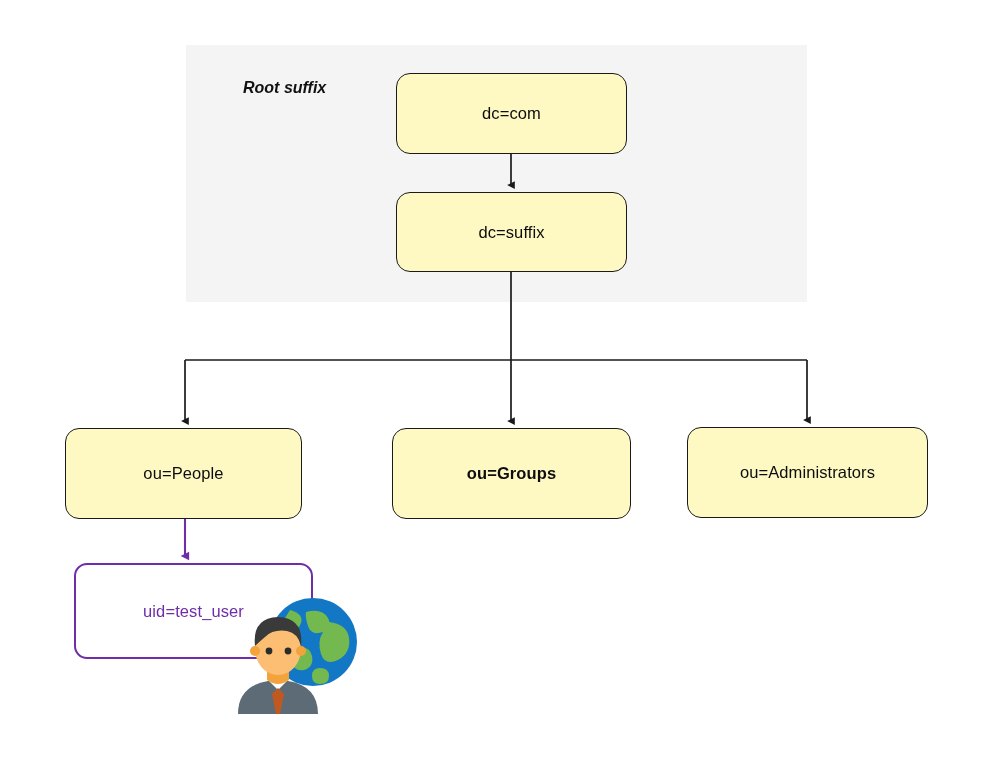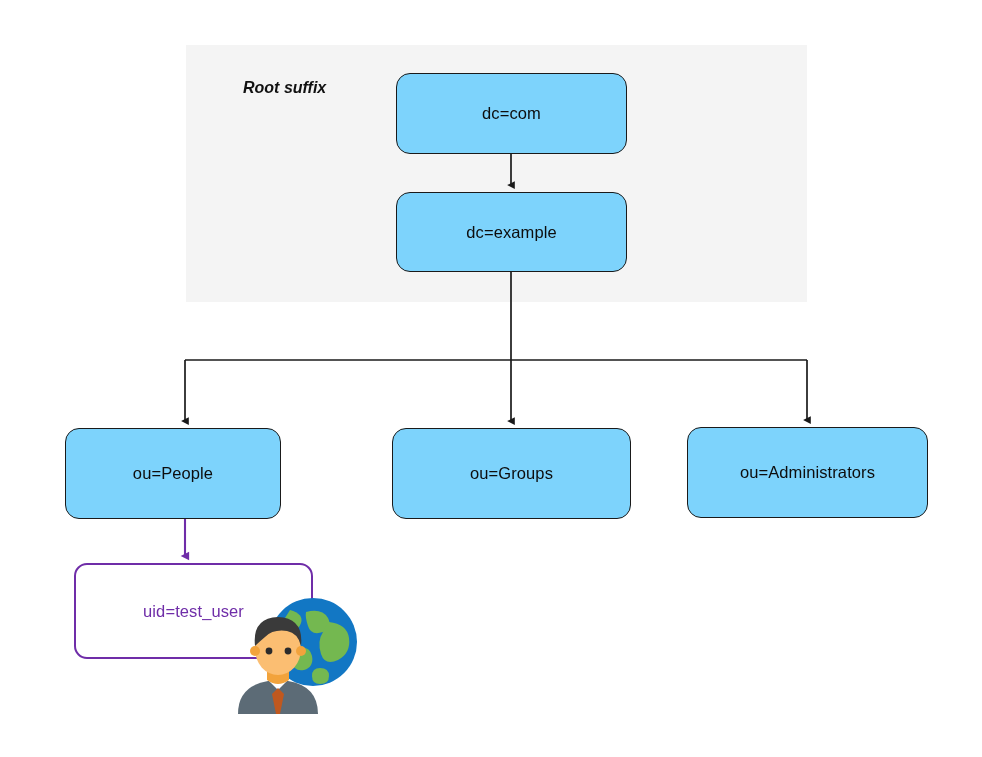--- a/index.html
+++ b/index.html
@@ -28,42 +28,42 @@
     width: 982px;
     height: 757px;
   }
   
   .node {
     position: absolute;
     box-sizing: border-box;
     display: flex;
     align-items: center;
     justify-content: center;
-    background: #7dd3fc;
+    background: #fef9c3;
     border: 1.6px solid #1a1a1a;
     border-radius: 14px;
     font-size: 16.5px;
     color: #0d0d0d;
     letter-spacing: .1px;
     white-space: nowrap;
   }
   .node.purple {
     border: 2px solid #6F2DA8;
     color: #6F2DA8;
     border-radius: 13px;
     margin-left: 12px;
   }
   .node-label {
     pointer-events: none;
   }
   
   #node-dc-com        { left: 396px; top: 73px;  width: 231px; height: 81px; }
   #node-dc-example    { left: 396px; top: 192px; width: 231px; height: 80px; }
-  #node-ou-people     { left: 65px;  top: 428px; width: 216px; height: 91px; text-align: right; }
-  #node-ou-groups     { left: 392px; top: 428px; width: 239px; height: 91px; }
+  #node-ou-people     { left: 65px;  top: 428px; width: 237px; height: 91px; text-align: right; }
+  #node-ou-groups     { left: 392px; top: 428px; width: 239px; height: 91px; font-weight: bold; }
   #node-ou-admins     { left: 687px; top: 427px; width: 241px; height: 91px; text-align: center; }
   #node-uid-testuser  { left: 62px;  top: 563px; width: 239px; height: 96px;
                         background: transparent; }
   
   #root-band {
     position: absolute;
     left: 186px;
     top: 45px;
     width: 621px;
     height: 257px;
@@ -131,21 +131,21 @@
     <g>
       <line x1="185" y1="519" x2="185" y2="556" stroke="#6F2DA8" stroke-width="2.1" marker-end="url(#arrow-purple)"></line>
     </g>
   </svg>
 
   <div class="node" id="node-dc-com">
     <span class="node-label">dc=com</span>
   </div>
 
   <div class="node" id="node-dc-example">
-    <span class="node-label">dc=example</span>
+    <span class="node-label">dc=suffix</span>
   </div>
 
   <div class="node" id="node-ou-people">
     <span class="node-label">ou=People</span>
   </div>
 
   <div class="node" id="node-ou-groups">
     <span class="node-label">ou=Groups</span>
   </div>
 

